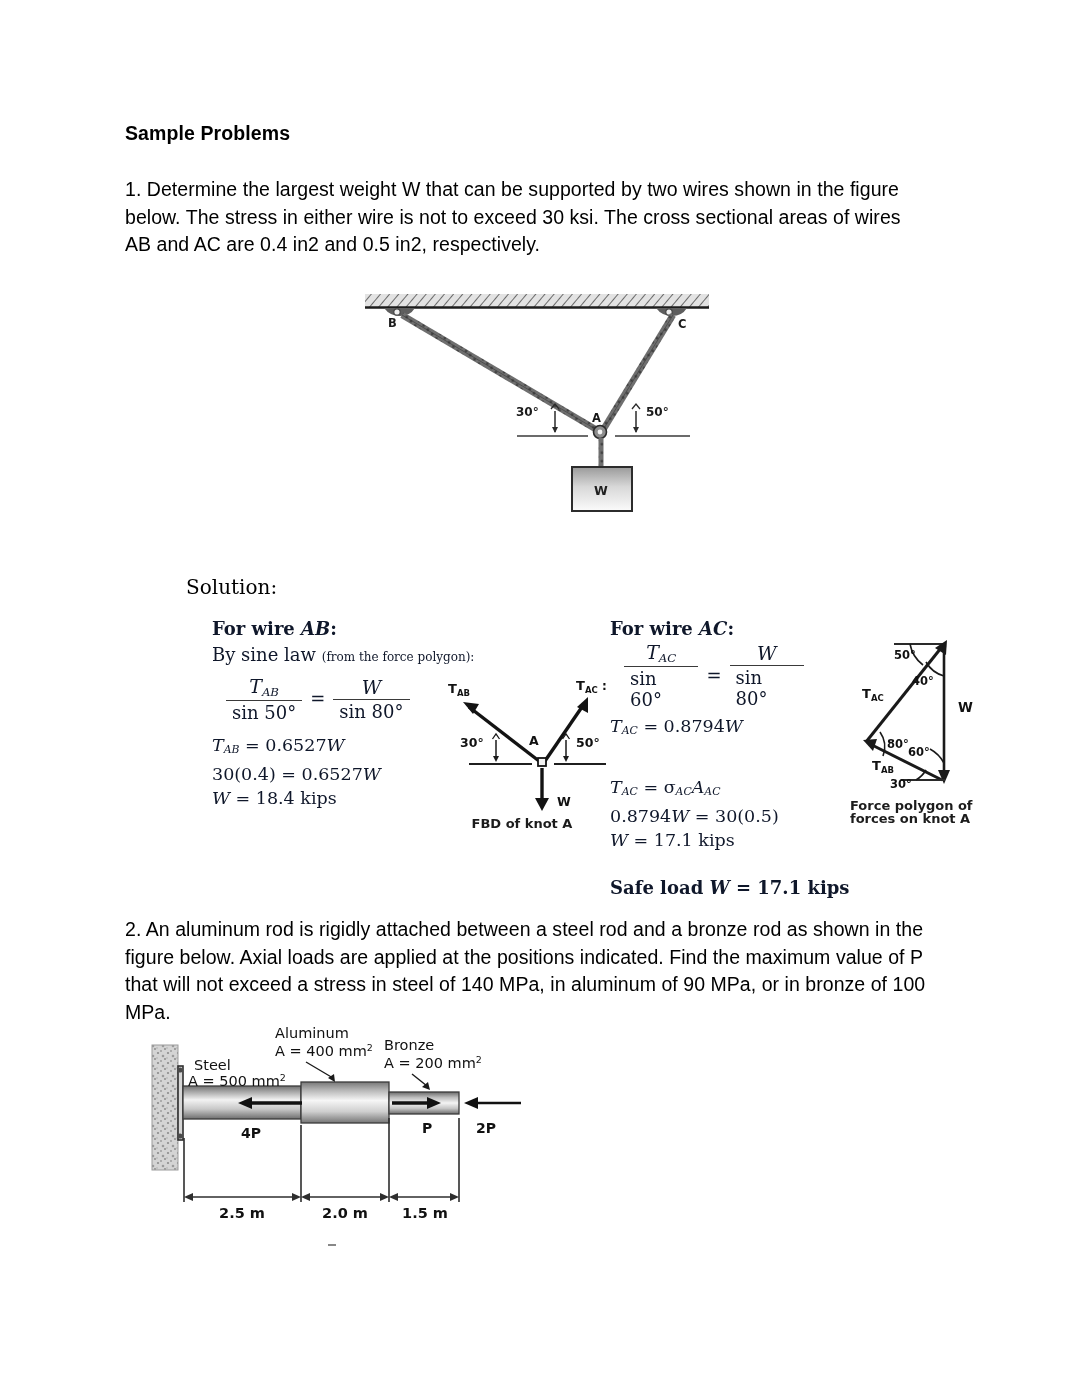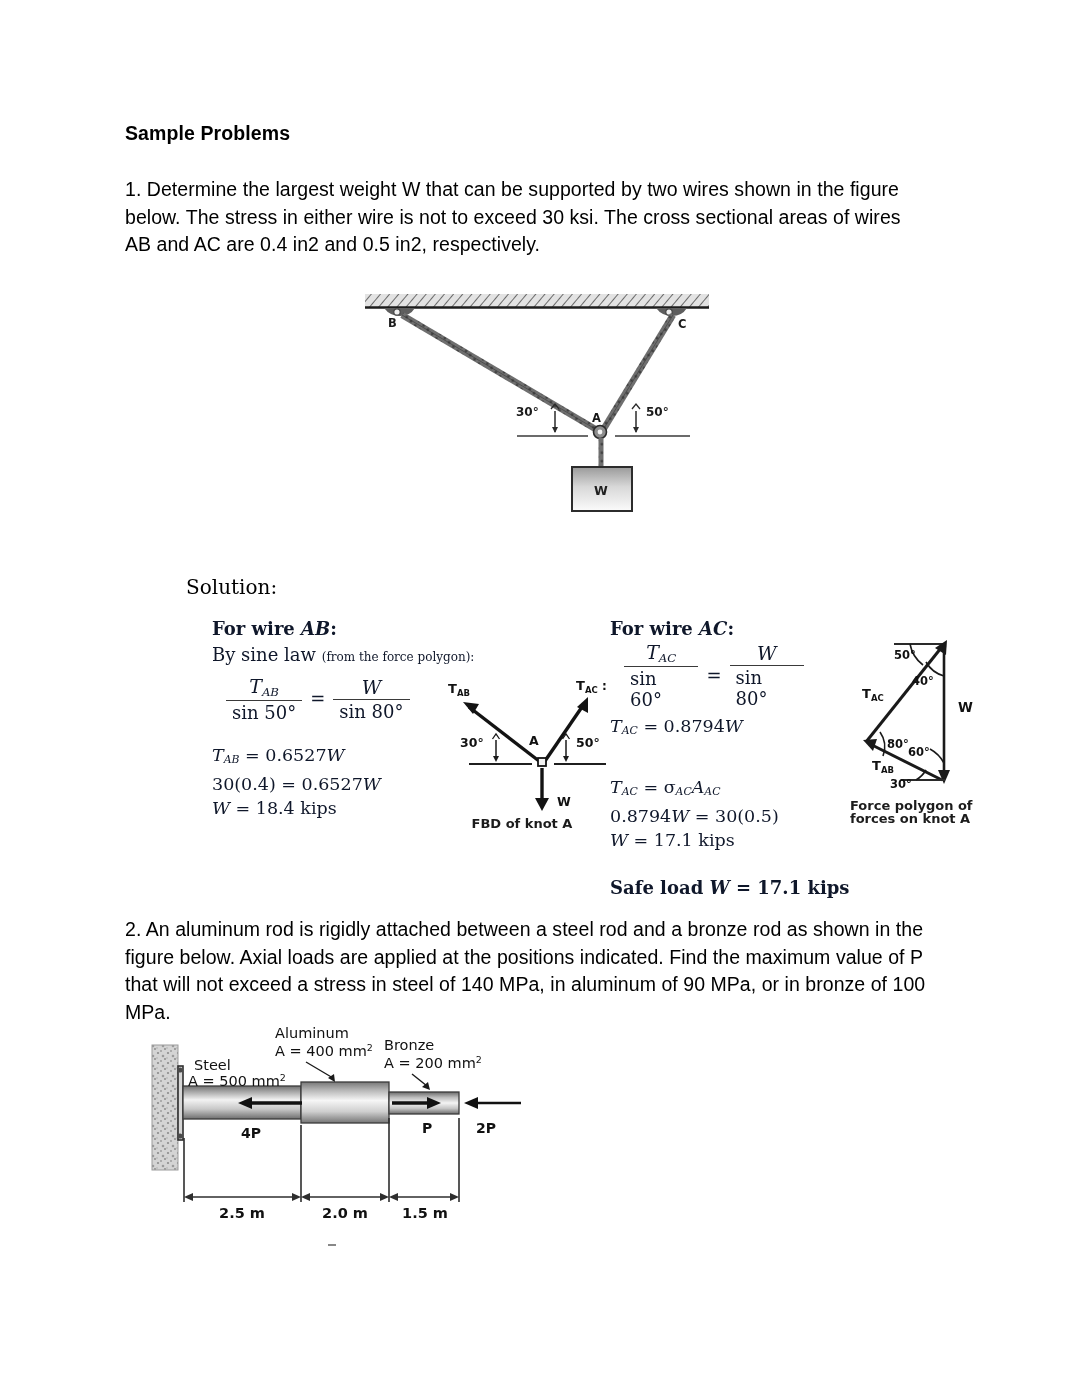--- a/index.html
+++ b/index.html
@@ -204,21 +204,21 @@
           <span class="num"><span class="ital">T</span><sub class="s">AB</sub></span>
           <span class="den">sin 50°</span>
         </span>
         <span class="eq">=</span>
         <span class="frac">
           <span class="num ital">W</span>
           <span class="den">sin 80°</span>
         </span>
       </div>
 
-      <div class="line" style="margin-top:20px;">
+      <div class="line" style="margin-top:10px;">
         <span class="ital">T</span><sub class="s">AB</sub><span> = 0.6527</span><span class="ital">W</span>
       </div>
       <div class="line">
         <span>30(0.4) = 0.6527</span><span class="ital">W</span>
       </div>
       <div class="line">
         <span class="ital">W</span><span> = 18.4 kips</span>
       </div>
     </div>
 

